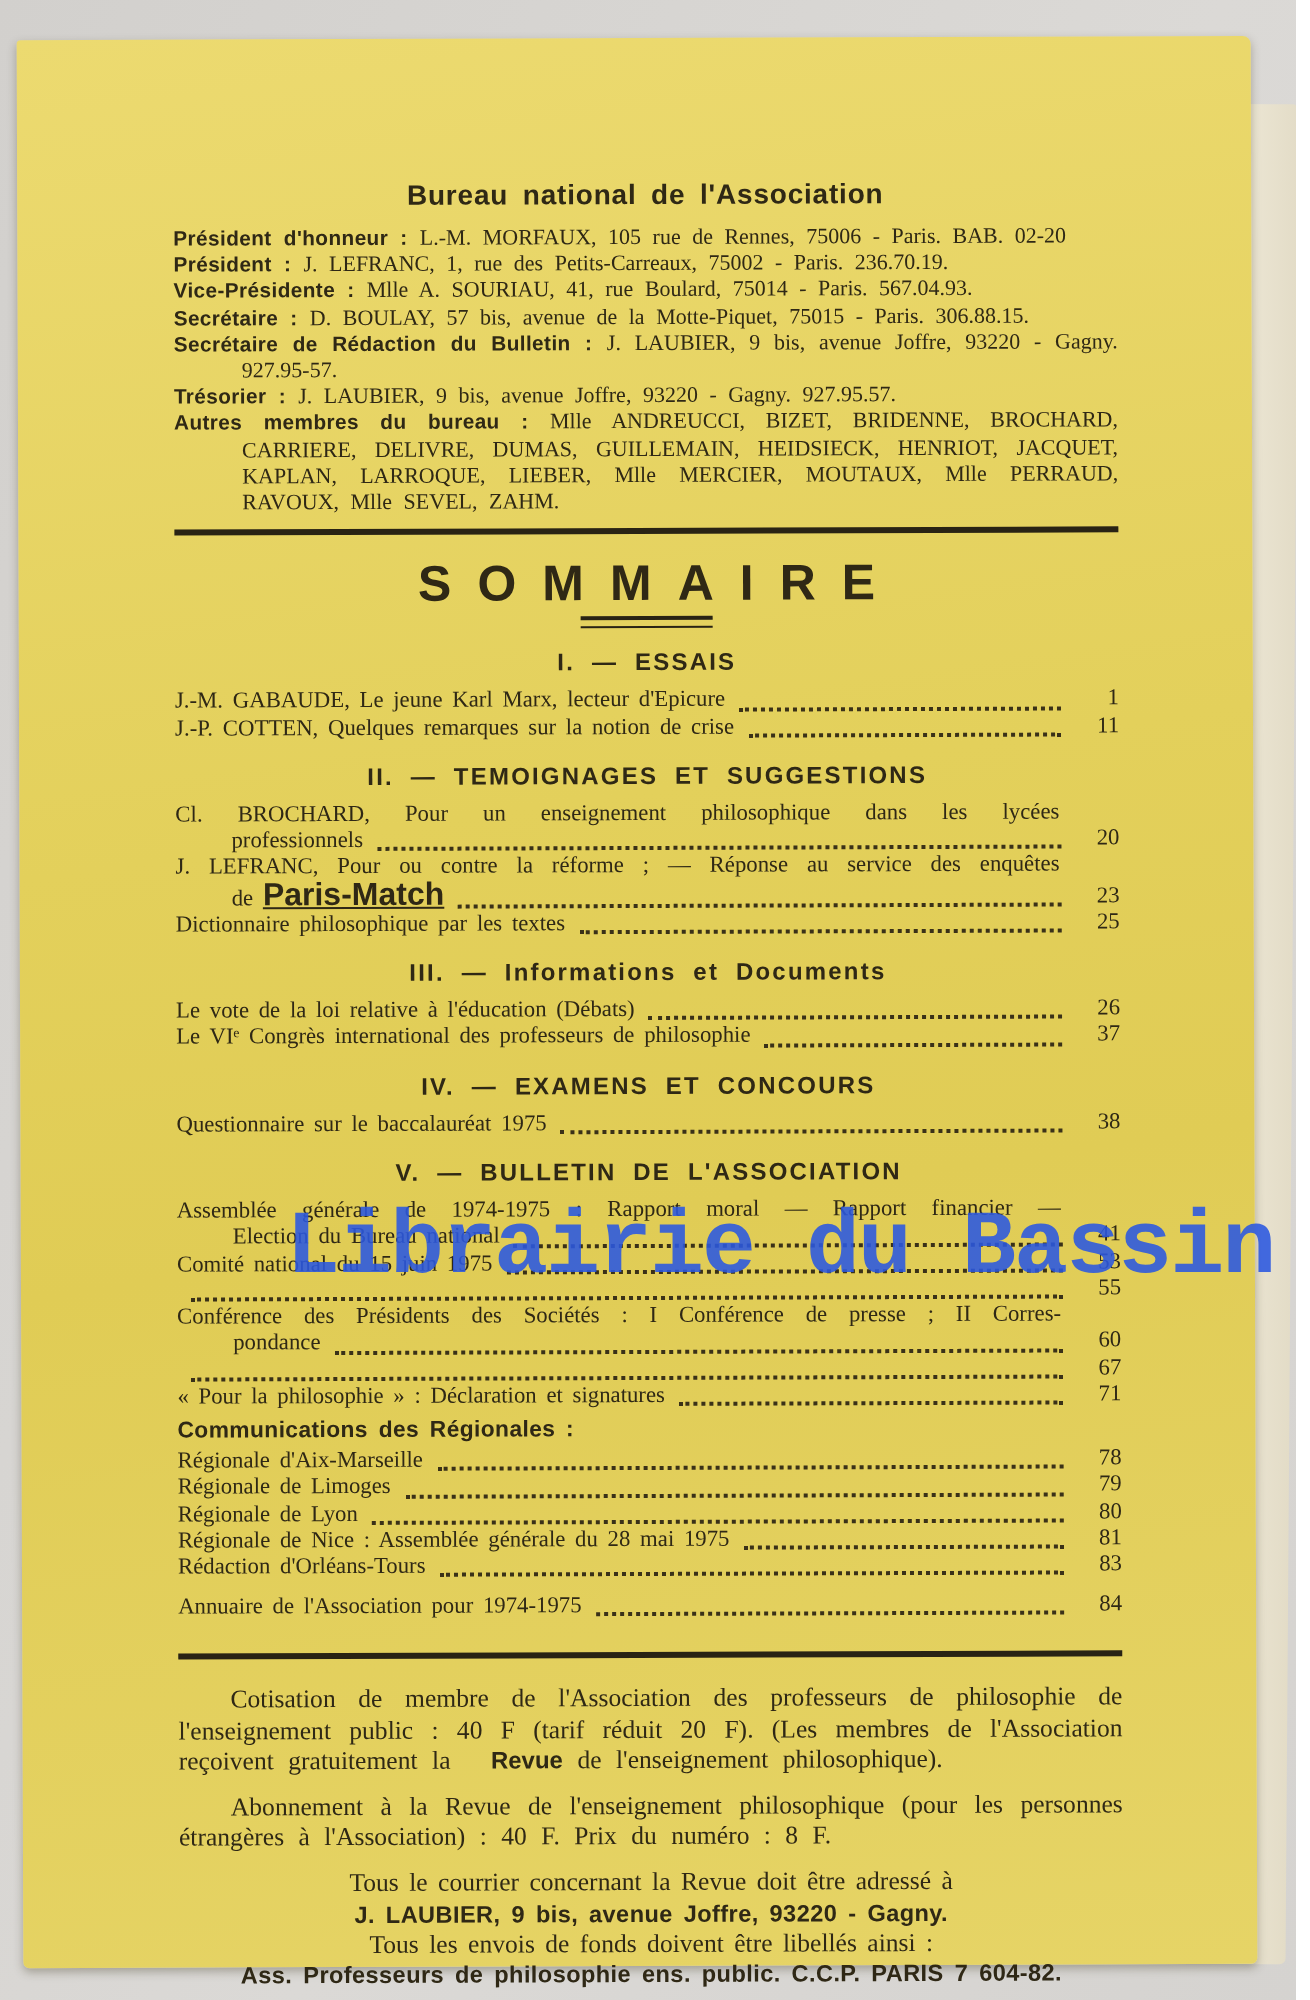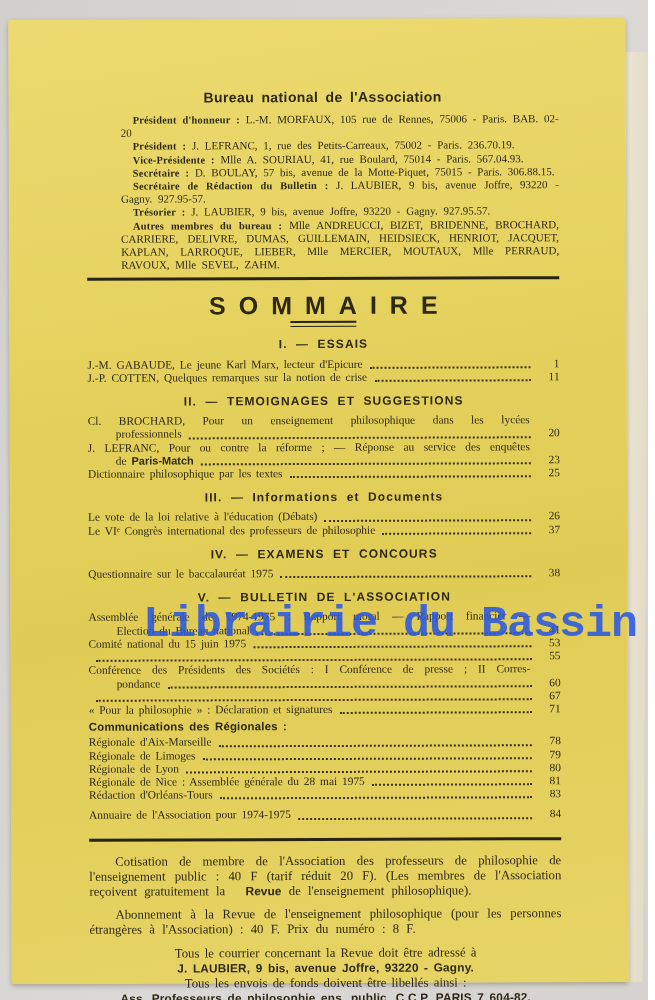--- a/index.html
+++ b/index.html
@@ -12,21 +12,21 @@
   .page{position:absolute;left:10px;top:19px;width:617px;height:964px;
          background:linear-gradient(172deg,#ecda70 0%,#e3d05b 40%,#e0cc55 60%,#e6d466 100%);
          transform:rotate(-.2deg);border-radius:2px 4px 3px 3px;
          box-shadow:0 2px 5px rgba(60,55,30,.35);color:#2f2815;}
   .content{position:absolute;left:78px;top:70px;width:472px;}
 
   .bureau-title{text-align:center;font-family:"Liberation Sans",sans-serif;font-weight:700;
          font-size:14px;letter-spacing:.4px;word-spacing:3px;margin-bottom:8px;}
   .bureau{font-size:11px;line-height:13.2px;text-align:justify;word-spacing:3px;}
   .bureau p{margin:0;padding-left:34px;text-indent:-34px;}
-  .bureau b{font-family:Liberation Serif, serif;font-size:10.4px;letter-spacing:.2px;margin-left:46px;}
+  .bureau b{font-family:Liberation Sans, sans-serif;font-size:10.4px;letter-spacing:.2px;}
 
   .rule{height:3px;background:#292314;margin-top:6px;}
   .rule2{margin-top:16px;margin-bottom:13px;}
 
   .sommaire-title{text-align:center;font-family:"Liberation Sans",sans-serif;font-weight:700;
          font-size:25px;letter-spacing:13px;text-indent:13px;margin-top:11px;line-height:28px;}
   .sommaire-underline{width:66px;height:3px;margin:2px auto 0;
          border-top:2px solid #292314;border-bottom:1px solid #292314;}
 
   .section-head{text-align:center;font-family:"Liberation Sans",sans-serif;font-weight:700;
@@ -34,21 +34,21 @@
   .toc{font-size:11.4px;line-height:13.2px;word-spacing:2px;}
   .row{display:flex;align-items:flex-end;}
   .row .txt{flex:0 1 auto;white-space:nowrap;}
   .leader{flex:1 1 auto;border-bottom:2px dotted #3a3118;margin:0 3px 2px 7px;min-width:14px;}
   .num{flex:0 0 26px;text-align:right;}
   .cont{margin-right:30px;text-align:justify;text-align-last:justify;word-spacing:1px;}
   .indent .txt{padding-left:28px;}
   .toc-subhead{font-family:"Liberation Sans",sans-serif;font-weight:700;font-size:11.4px;
          letter-spacing:.2px;margin:4px 0 2px;}
   .gap{margin-top:7px;}
-  .pm{font-family:"Liberation Sans",sans-serif;font-size:11px;}
+  .pm{font-family:"Liberation Sans",sans-serif;font-size:16px;text-decoration:underline;}
 
   .footer{font-size:12.8px;line-height:15.2px;}
   .fp{margin:0 0 8px;text-align:justify;text-indent:26px;word-spacing:4px;}
   .fp b{font-family:"Liberation Sans",sans-serif;font-size:12px;margin-left:13px;}
   .fc{margin:0;text-align:center;word-spacing:2px;}
   .fb{font-family:"Liberation Sans",sans-serif;font-weight:700;font-size:11.8px;letter-spacing:.2px;}
 
   .watermark{position:absolute;left:143px;top:599px;z-index:5;white-space:nowrap;
          font-family:Liberation Mono, monospace;font-weight:700;font-size:45px;
          letter-spacing:-1px;opacity:.88;}

